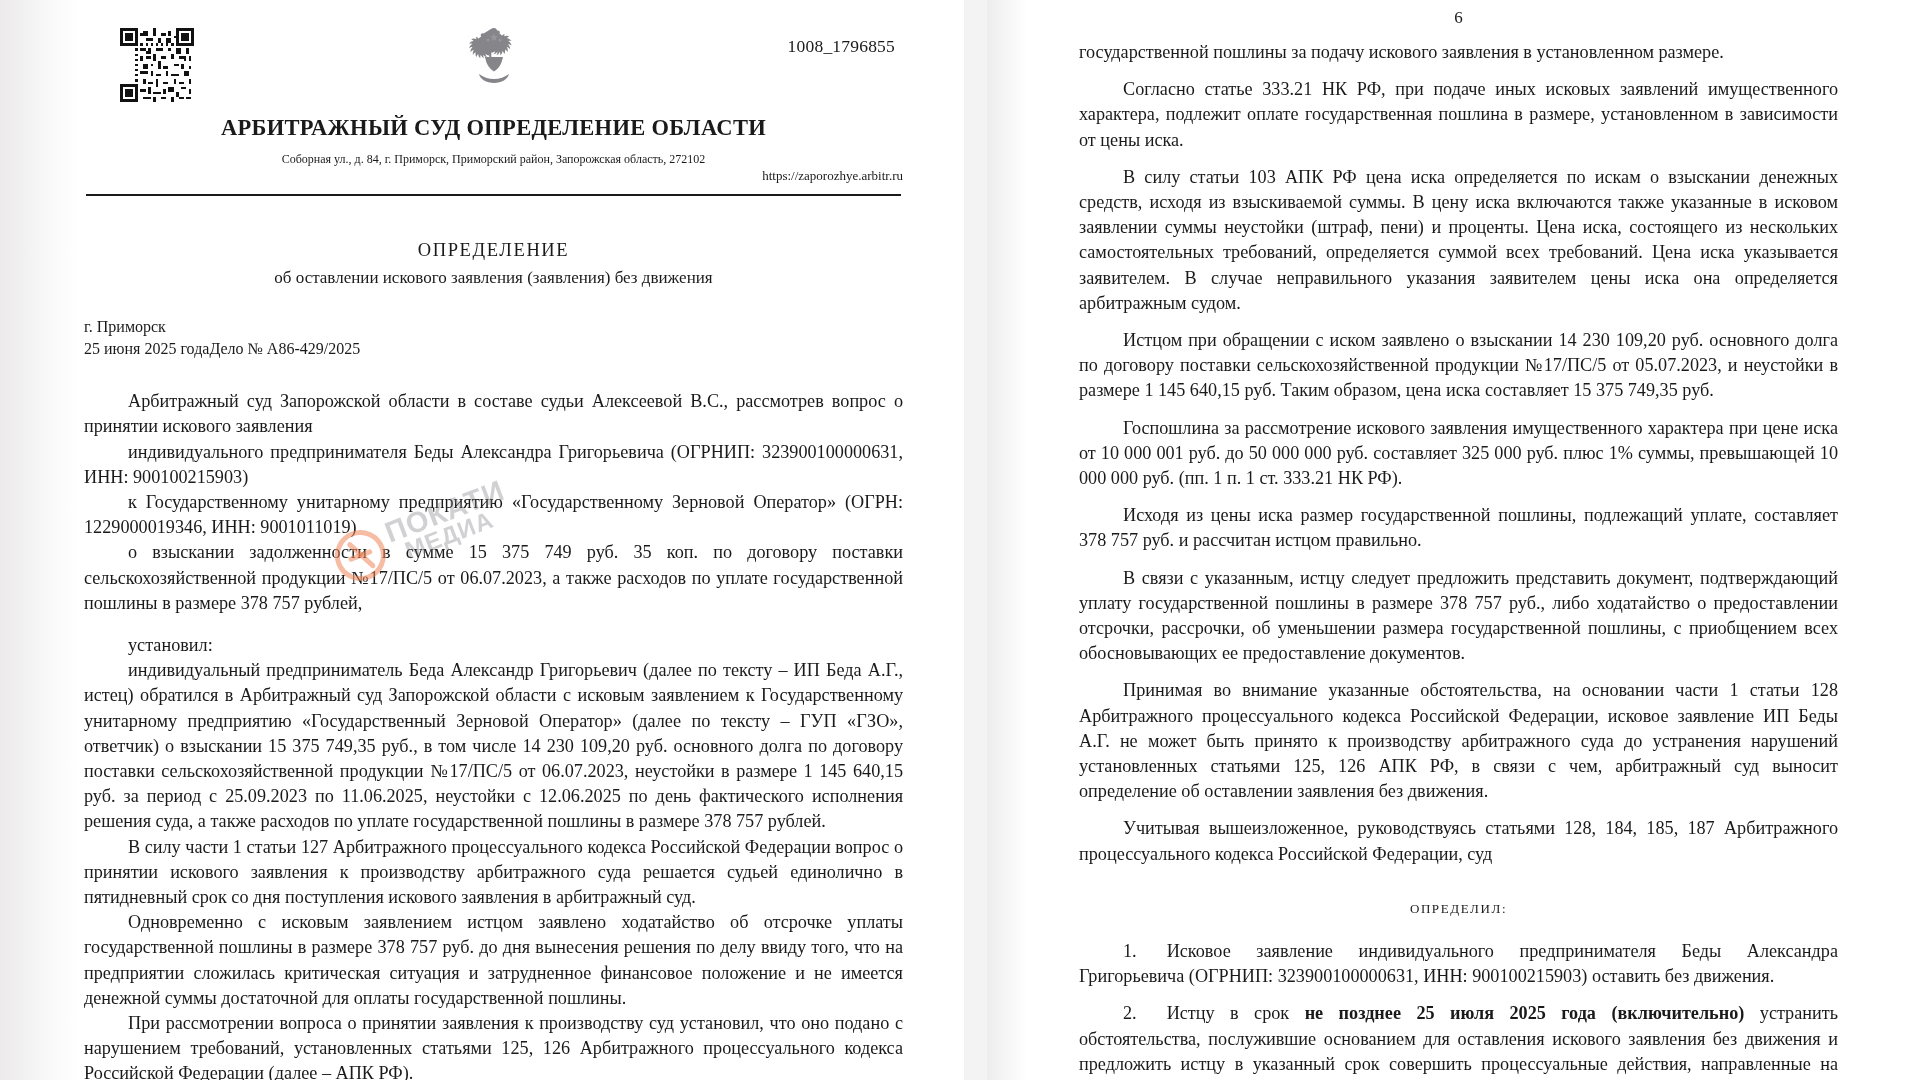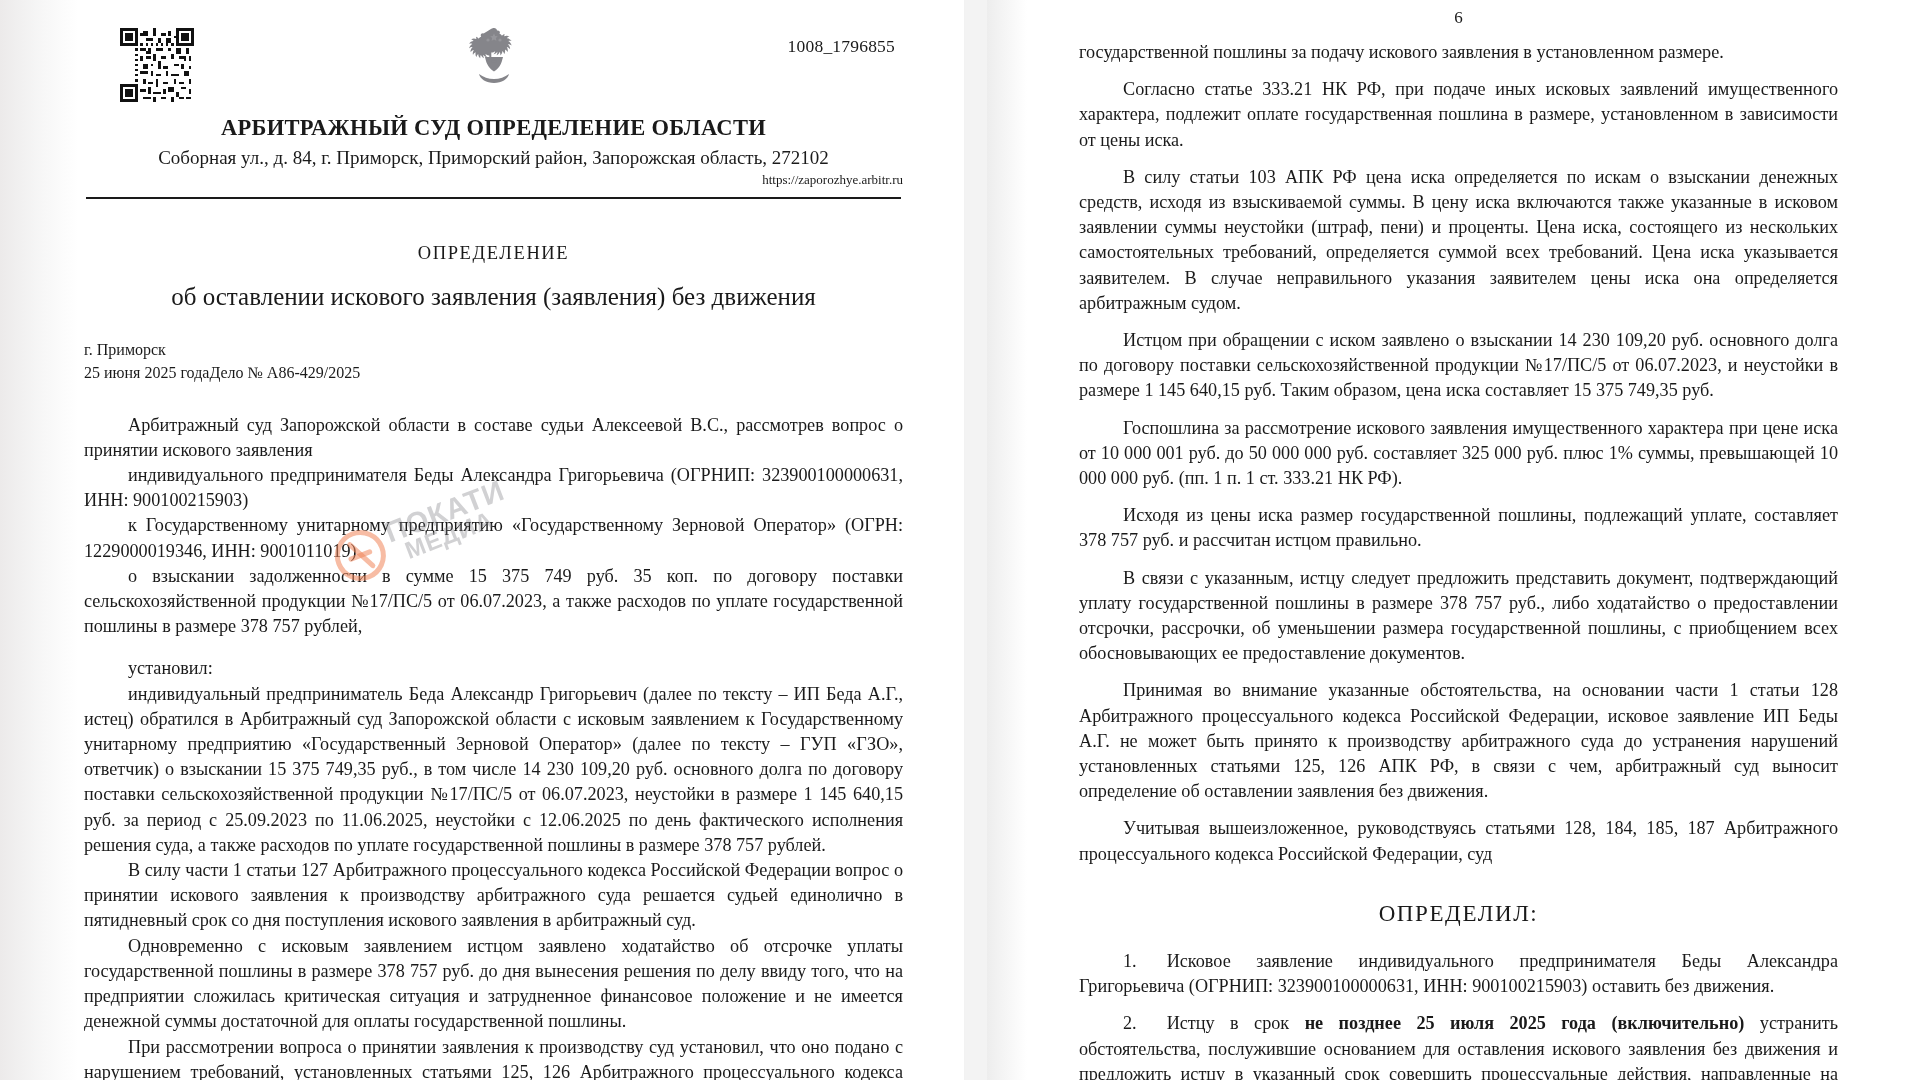--- a/index.html
+++ b/index.html
@@ -107,22 +107,22 @@
   .court-title {
     text-align: center;
     font-size: 22.5px;
     font-weight: bold;
     letter-spacing: 0.3px;
     margin-top: 4px;
     line-height: 1.2;
   }
   .court-address {
     text-align: center;
-    font-size: 19px;
-    margin-top: 4px;
+    font-size: 12px;
+    margin-top: 10px;
     line-height: 1.35;
   }
   .court-url {
     text-align: right;
     font-size: 13px;
     line-height: 1.35;
   }
 
   .rule {
     border: none;
@@ -132,22 +132,22 @@
 
   
   .doc-kind {
     text-align: center;
     font-size: 18.5px;
     margin-top: 44px;
     letter-spacing: 1.6px;
   }
   .doc-subject {
     text-align: center;
-    font-size: 25px;
-    margin-top: 19px;
+    font-size: 17px;
+    margin-top: 7px;
   }
 
   .meta-row {
     margin-top: 28px;
     font-size: 16px;
     line-height: 1.42;
     position: relative;
   }
   .meta-city { display: block; }
   .meta-bottom {
@@ -184,21 +184,21 @@
 
   .page-num {
     text-align: center;
     font-size: 17px;
     margin-bottom: 6px;
     height: 20px;
   }
 
   .resolution-head {
     text-align: center;
-    font-size: 23px;
+    font-size: 13px;
     letter-spacing: 1.6px;
     margin-top: 34px;
     margin-bottom: 22px;
   }
 
   .list-item {
     text-indent: 44px;
     margin: 0;
   }
   .list-item .num { margin-right: 30px; }
@@ -414,21 +414,21 @@
   <div class="page-gap"></div>
 
   <div class="page page-right">
 
     <div class="page-num">6</div>
 
     <div class="right-body">
       <p class="noindent">государственной пошлины за подачу искового заявления в установленном размере.</p>
       <p>Согласно статье 333.21 НК РФ, при подаче иных исковых заявлений имущественного характера, подлежит оплате государственная пошлина в размере, установленном в зависимости от цены иска.</p>
       <p>В силу статьи 103 АПК РФ цена иска определяется по искам о взыскании денежных средств, исходя из взыскиваемой суммы. В цену иска включаются также указанные в исковом заявлении суммы неустойки (штраф, пени) и проценты. Цена иска, состоящего из нескольких самостоятельных требований, определяется суммой всех требований. Цена иска указывается заявителем. В случае неправильного указания заявителем цены иска она определяется арбитражным судом.</p>
-      <p>Истцом при обращении с иском заявлено о взыскании 14 230 109,20 руб. основного долга по договору поставки сельскохозяйственной продукции №17/ПС/5 от 06.07.2023, и неустойки в размере 1 145 640,15 руб. Таким образом, цена иска составляет 15 375 749,35 руб.</p>
+      <p>Истцом при обращении с иском заявлено о взыскании 14 230 109,20 руб. основного долга по договору поставки сельскохозяйственной продукции №17/ПС/5 от 05.07.2023, и неустойки в размере 1 145 640,15 руб. Таким образом, цена иска составляет 15 375 749,35 руб.</p>
       <p>Госпошлина за рассмотрение искового заявления имущественного характера при цене иска от 10 000 001 руб. до 50 000 000 руб. составляет 325 000 руб. плюс 1% суммы, превышающей 10 000 000 руб. (пп. 1 п. 1 ст. 333.21 НК РФ).</p>
       <p>Исходя из цены иска размер государственной пошлины, подлежащий уплате, составляет 378 757 руб. и рассчитан истцом правильно.</p>
       <p>В связи с указанным, истцу следует предложить представить документ, подтверждающий уплату государственной пошлины в размере 378 757 руб., либо ходатайство о предоставлении отсрочки, рассрочки, об уменьшении размера государственной пошлины, с приобщением всех обосновывающих ее предоставление документов.</p>
       <p>Принимая во внимание указанные обстоятельства, на основании части 1 статьи 128 Арбитражного процессуального кодекса Российской Федерации, исковое заявление ИП Беды А.Г. не может быть принято к производству арбитражного суда до устранения нарушений установленных статьями 125, 126 АПК РФ, в связи с чем, арбитражный суд выносит определение об оставлении заявления без движения.</p>
       <p>Учитывая вышеизложенное, руководствуясь статьями 128, 184, 185, 187 Арбитражного процессуального кодекса Российской Федерации, суд</p>
     </div>
 
     <div class="resolution-head">ОПРЕДЕЛИЛ:</div>
 
     <div class="right-body">

